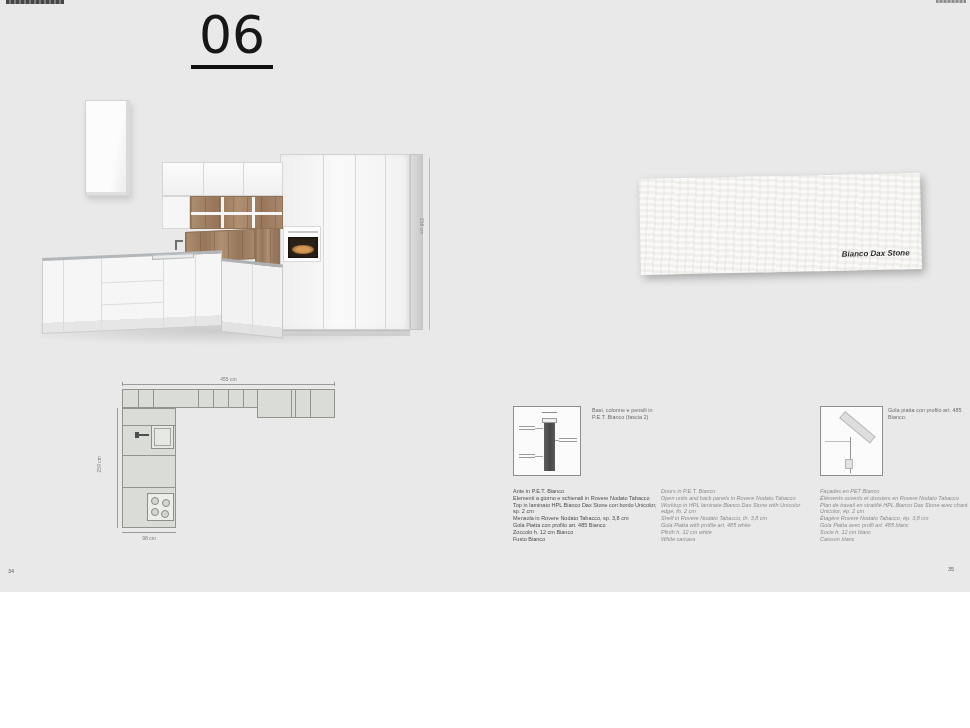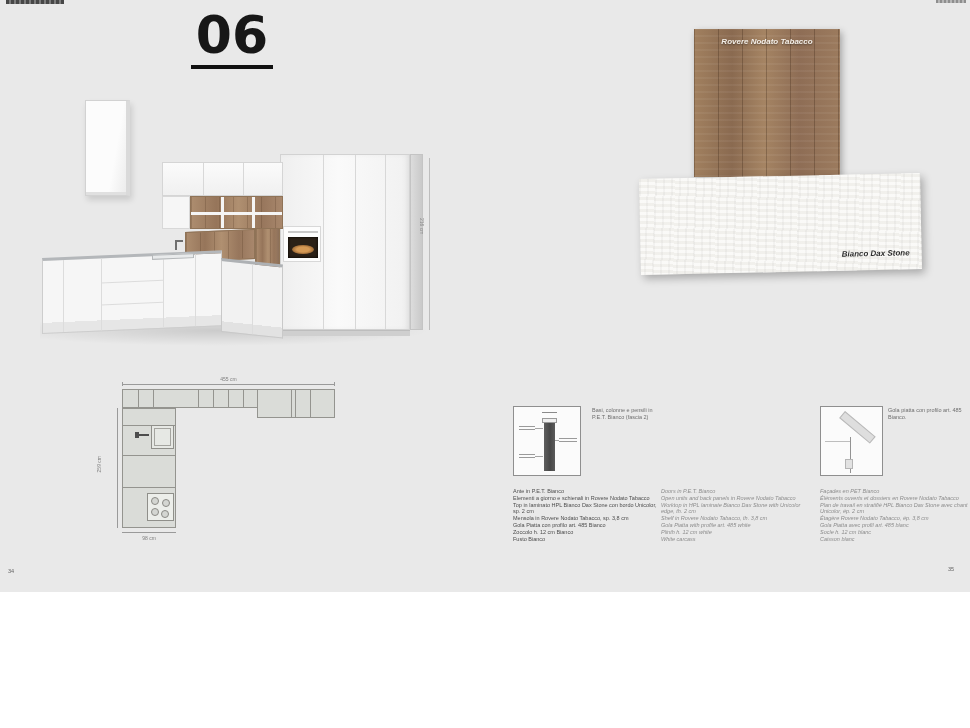--- a/index.html
+++ b/index.html
@@ -9,21 +9,21 @@
   #page { position:absolute; left:0; top:0; width:970px; height:592px; background:#e9e9e9; overflow:hidden; }
 
   
   .smudge-l { left:6px; top:0; width:58px; height:4px;
     background:repeating-linear-gradient(90deg,#2a2a2a 0 3px,#6a6a6a 3px 5px); opacity:.85; }
   .smudge-r { left:936px; top:0; width:30px; height:3px;
     background:repeating-linear-gradient(90deg,#777 0 2px,#aaa 2px 4px); opacity:.8; }
 
   
   .comp-number { left:191px; top:6px; width:82px; text-align:center;
-    font-family:"DejaVu Sans", sans-serif; font-size:52px; font-weight:700; color:#171717;
+    font-family:"DejaVu Sans", sans-serif; font-size:52px; font-weight:400; color:#171717;
     border-bottom:4px solid #111; padding-bottom:1px; line-height:58px; }
 
   
   #scene { left:40px; top:88px; width:400px; height:270px; }
   .scene-shadow { left:0; top:232px; width:392px; height:26px;
     background:radial-gradient(ellipse at 45% 40%, rgba(0,0,0,.13), rgba(0,0,0,0) 70%); }
   .wall-cab { left:45px; top:12px; width:45px; height:96px;
     background:linear-gradient(100deg,#fcfcfc 0 68%,#ececec 100%);
     border:1px solid #d2d2d2; border-right:4px solid #dadada;
     box-shadow:2px 4px 6px rgba(0,0,0,.13), inset 0 -3px 0 #e0e0e0; }
@@ -243,23 +243,20 @@
           <div class="burner" style="left:13px;top:16px"></div>
         </div>
       </div>
 
       <div class="abs plan-dim-left-line"></div>
       <div class="abs plan-dim-left-label">259 cm</div>
       <div class="abs plan-dim-bot-line"></div>
       <div class="abs plan-dim-bot-label">98 cm</div>
     </div>
 
-    <div class="abs" id="swatch-wood">
-      <div class="swatch-label">Rovere Nodato Tabacco</div>
-    </div>
     <div class="abs" id="swatch-dax">
       <div class="swatch-label">Bianco Dax Stone</div>
     </div>
 
     <div class="abs detail-box" id="detail1">
       <div class="abs d1-dim"></div>
       <div class="abs d1-cap"></div>
       <div class="abs d1-bar"></div>
       <div class="abs micro" style="left:5px;top:19px;width:16px;height:4px"></div>
       <div class="abs micro-line" style="left:21px;top:21px;width:8px"></div>

